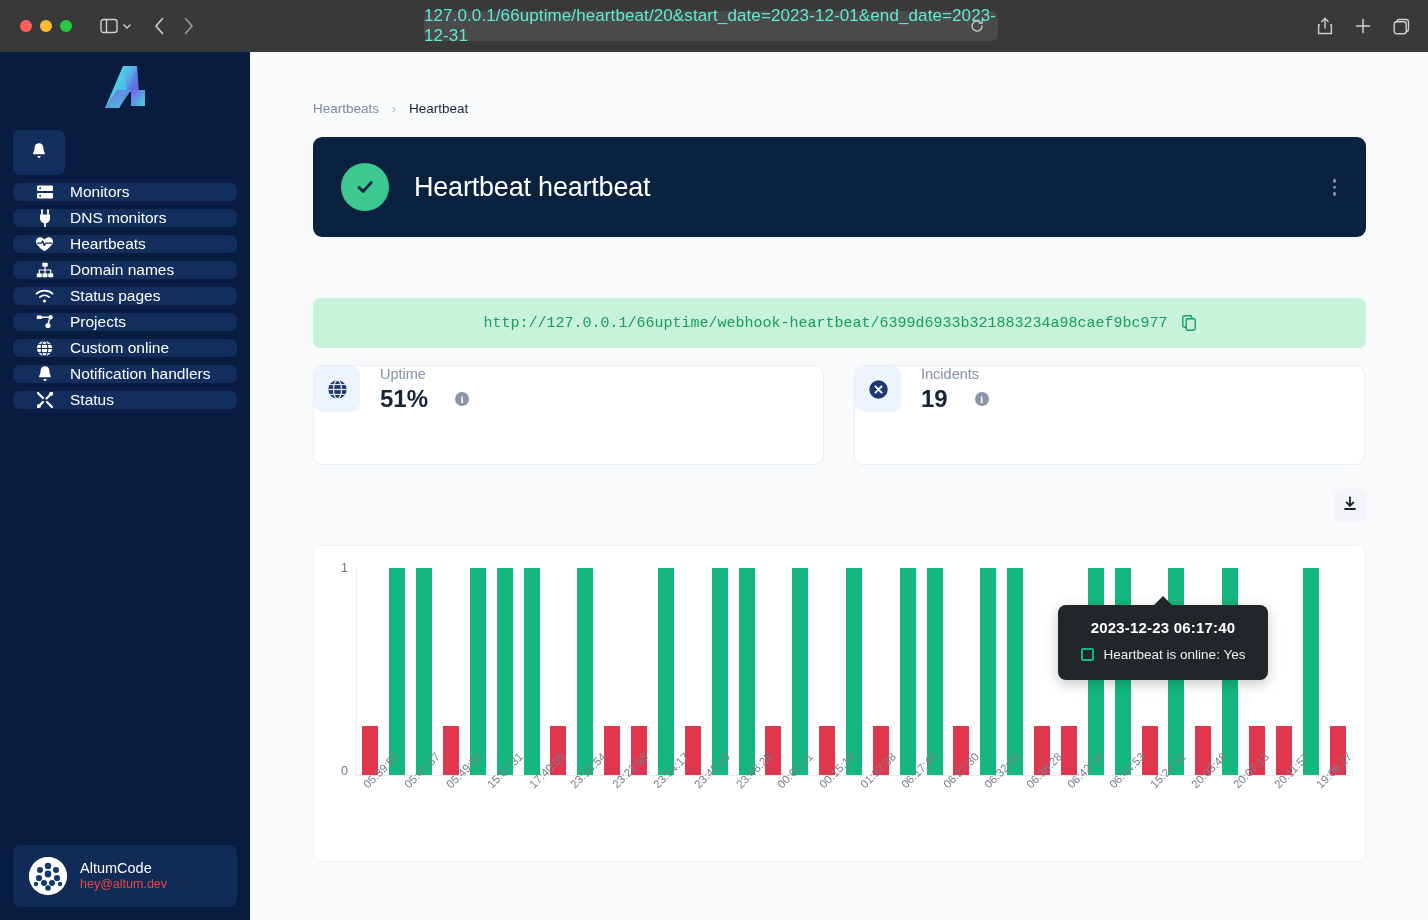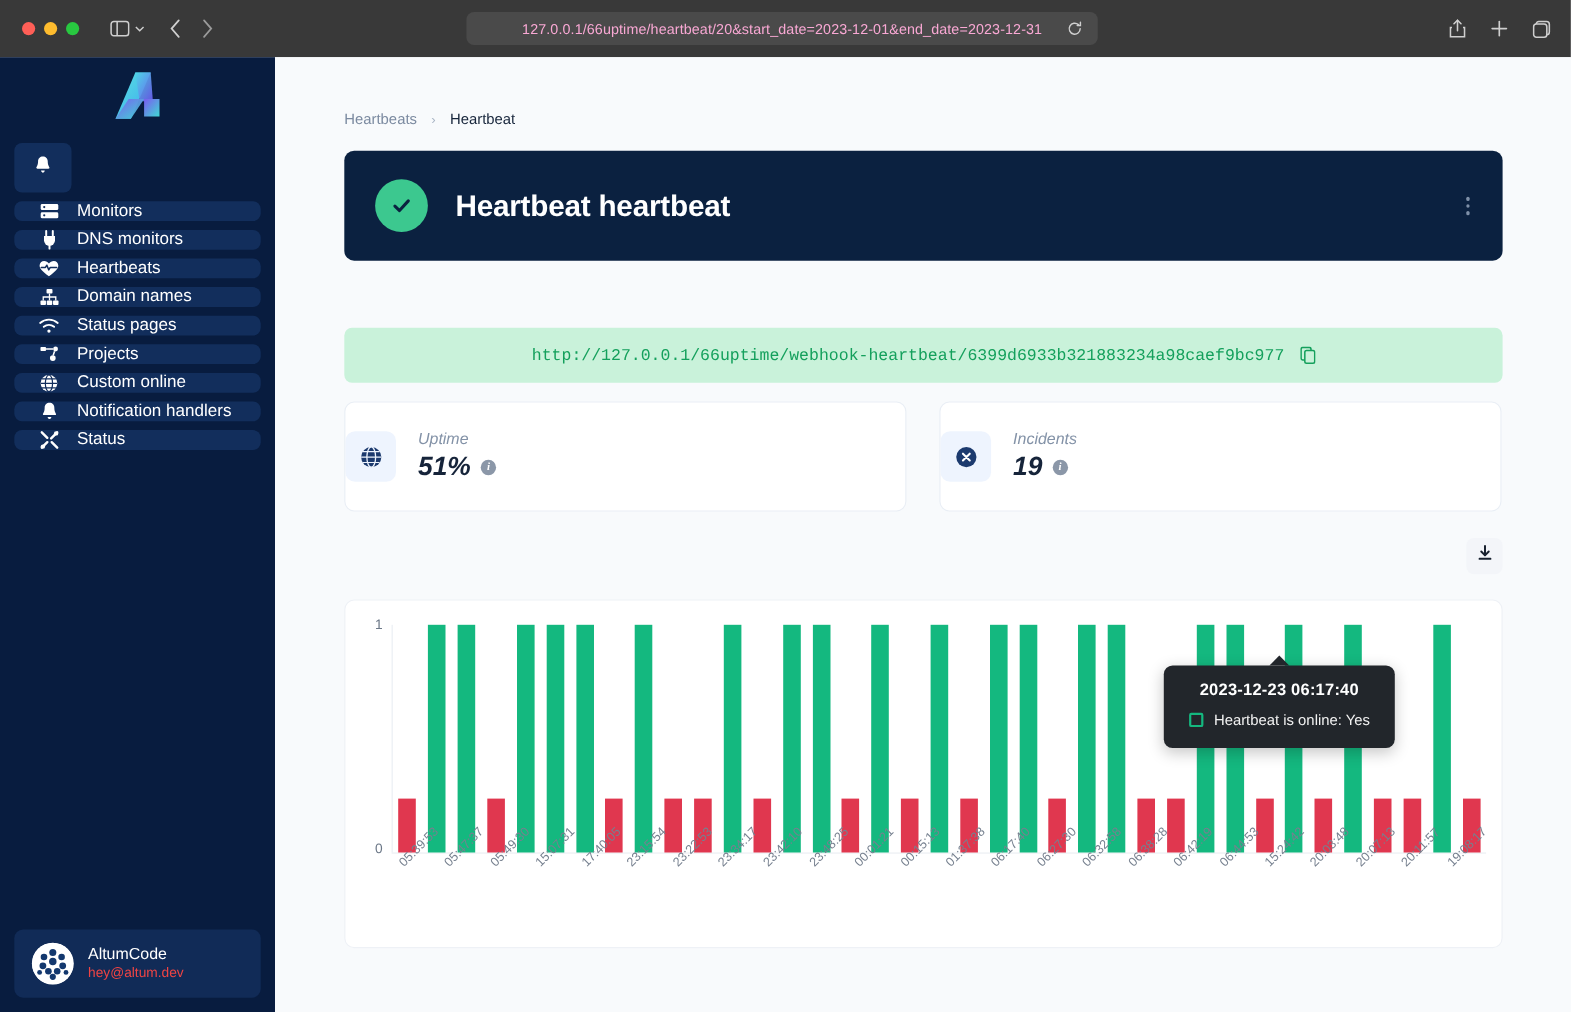--- a/index.html
+++ b/index.html
@@ -29,21 +29,21 @@
   .sidebar-toggle { margin-left: 28px; display: flex; align-items: center; gap: 4px; }
   .nav-arrows { margin-left: 22px; display: flex; align-items: center; gap: 18px; }
 
   .url-wrap {
     position: absolute; left: 424px; top: 11px;
     width: 574px; height: 30px;
     background: #4a4a4a; border-radius: 7px;
     display: flex; align-items: center; justify-content: center;
   }
   .url-text {
-    color: #f9a8d4; font-size: 13px; letter-spacing: .1px;
+    color: #5eead4; font-size: 17px; letter-spacing: .1px;
   }
   .url-reload { position: absolute; right: 14px; top: 50%; transform: translateY(-50%); color: #cfcfcf; }
 
   .chrome-right {
     position: absolute; right: 18px; top: 0; height: 52px;
     display: flex; align-items: center; gap: 22px;
   }
 
   
   .sidebar {
@@ -104,21 +104,21 @@
     width: 1053px; height: 100px;
     background: #0b2140; border-radius: 9px;
     display: flex; align-items: center; padding-left: 28px;
   }
   .hero-badge {
     width: 48px; height: 48px; border-radius: 50%;
     background: #3cc88f; display: flex; align-items: center; justify-content: center;
     flex: none;
   }
   .hero-text { margin-left: 25px; }
-  .hero-title { color: #ffffff; font-size: 27px; font-weight: bold; letter-spacing: -.2px; }
+  .hero-title { color: #ffffff; font-size: 27px; font-weight: normal; letter-spacing: -.2px; }
   .hero-sub { color: #c4cddb; font-size: 14.5px; margin-top: 6px; }
   .hero-sub b { color: #ffffff; }
   .hero-menu {
     position: absolute; right: 30px; top: 50%; transform: translateY(-50%);
     display: flex; flex-direction: column; gap: 3px; cursor: pointer;
   }
   .hero-menu i { width: 3.5px; height: 3.5px; border-radius: 50%; background: #7f90a8; display: block; }
 
   .webhook {
     position: absolute; left: 63px; top: 246px;
@@ -129,28 +129,28 @@
   .webhook-url {
     color: #14a05c; font-size: 15px;
     font-family: "Liberation Mono", "DejaVu Sans Mono", monospace;
   }
   .copy-ic { color: #14a05c; cursor: pointer; display: flex; }
 
   .stats { position: absolute; left: 63px; top: 313px; display: flex; gap: 30px; }
   .stat-card {
     width: 511px; height: 100px; background: #ffffff;
     border: 1px solid #e9eef5; border-radius: 9px;
-    display: flex; align-items: center; gap: 20px; font-style: italic;
+    display: flex; gap: 20px;
   }
   .stat-ic-box {
     width: 46px; height: 46px; border-radius: 9px; background: #eef4fe;
     display: flex; align-items: center; justify-content: center; flex: none;
   }
   .stat-label { color: #8392a7; font-size: 14.5px; }
-  .stat-val-row { display: flex; align-items: center; gap: 9px; margin-top: 3px; }
+  .stat-val-row { display: flex; align-items: center; gap: 27px; margin-top: 3px; }
   .stat-value { color: #16243a; font-size: 24px; font-weight: bold; }
   .info-ic {
     width: 14px; height: 14px; border-radius: 50%; background: #8b97a8;
     color: #fff; font-size: 10px; font-weight: bold;
     display: flex; align-items: center; justify-content: center;
     font-family: "Liberation Serif", serif; cursor: pointer;
   }
 
   .toolbar {
     position: absolute; right: 62px; top: 437px;

